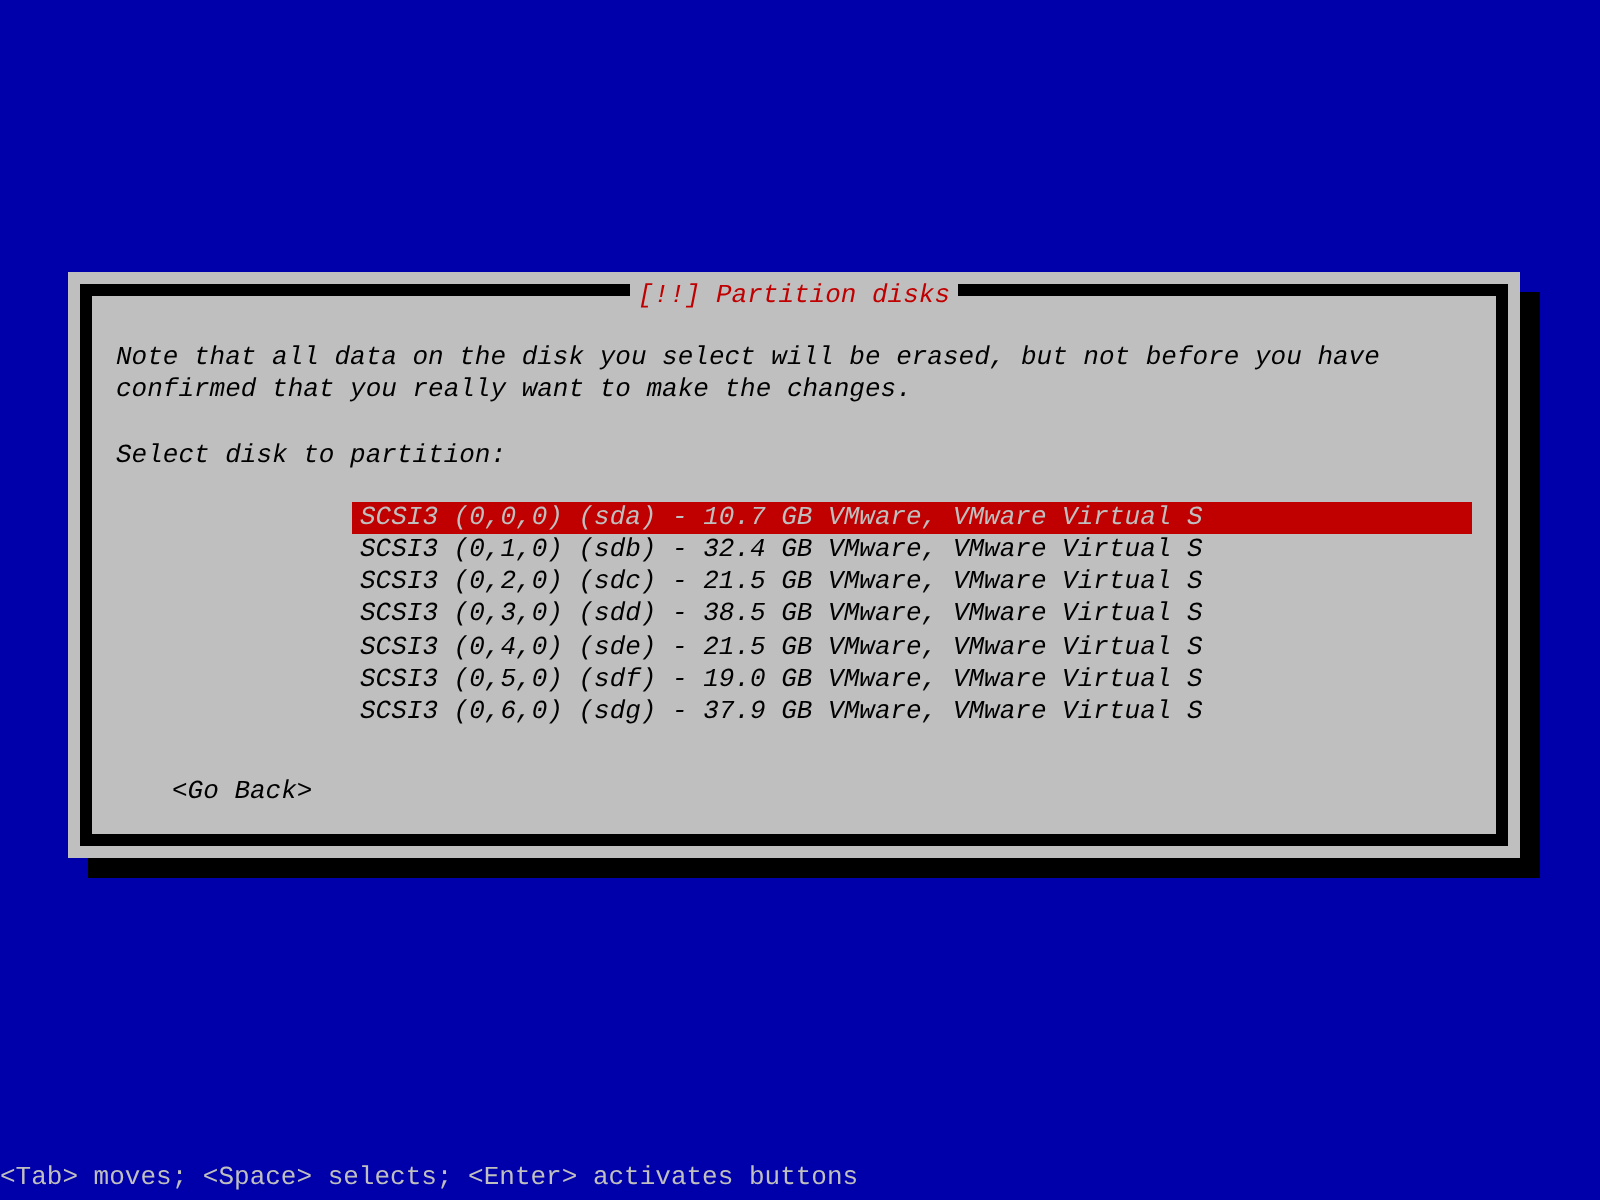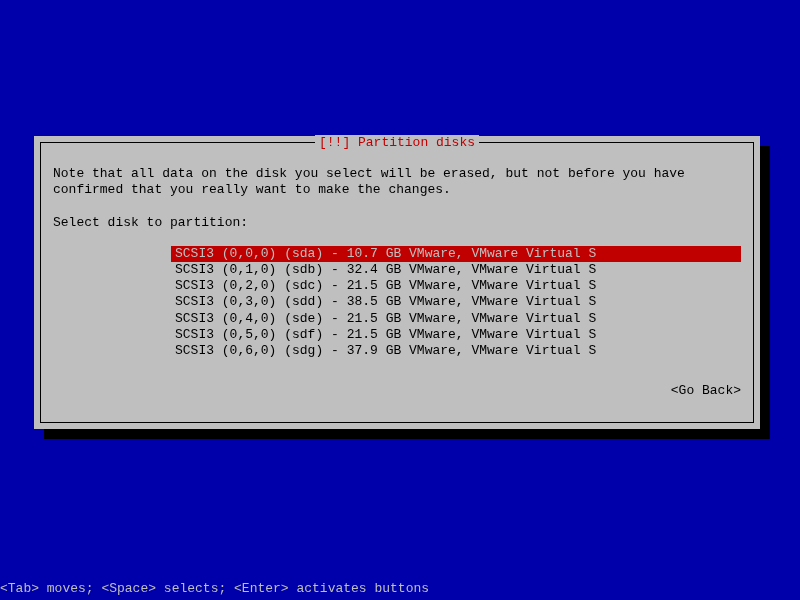--- a/index.html
+++ b/index.html
@@ -27,24 +27,25 @@
     .dialog-outer {
       position: absolute;
       left: 34px;
       top: 136px;
       width: 726px;
       height: 293px;
       background: #bfbfbf;
       padding: 6px;
     }
     .dialog-inner {
-      border: 1px solid #000000;
+      border: 6px solid #000000;
       height: 100%;
       position: relative;
       padding: 23px 12px 12px 12px;
+      font-style: italic;
     }
     .dialog-title-wrap {
       position: absolute;
       top: -8px;
       left: 0;
       right: 0;
       text-align: center;
     }
     .dialog-title {
       display: inline-block;
@@ -73,21 +74,20 @@
       line-height: 1.25;
       padding: 0 4px;
     }
     .disk-item.selected {
       background: #c00000;
       color: #bfbfbf;
     }
     .go-back {
       color: #000;
       margin-left: 28px;
-      text-align: right;
     }
     .help-bar {
       position: absolute;
       left: 0;
       bottom: 4px;
       color: #bfbfbf;
       white-space: pre;
     }
   </style>
 </head>
@@ -101,20 +101,20 @@
     </div>
     <div class="note-text"><span style="white-space: pre-line;">Note that all data on the disk you select will be erased, but not before you have
 confirmed that you really want to make the changes.</span></div>
     <div class="prompt-text">Select disk to partition:</div>
     <div class="disk-list">
       <div class="disk-item selected">SCSI3 (0,0,0) (sda) - 10.7 GB VMware, VMware Virtual S</div>
       <div class="disk-item">SCSI3 (0,1,0) (sdb) - 32.4 GB VMware, VMware Virtual S</div>
       <div class="disk-item">SCSI3 (0,2,0) (sdc) - 21.5 GB VMware, VMware Virtual S</div>
       <div class="disk-item">SCSI3 (0,3,0) (sdd) - 38.5 GB VMware, VMware Virtual S</div>
       <div class="disk-item">SCSI3 (0,4,0) (sde) - 21.5 GB VMware, VMware Virtual S</div>
-      <div class="disk-item">SCSI3 (0,5,0) (sdf) - 21.5 GB VMware, VMware Virtual S</div>
+      <div class="disk-item">SCSI3 (0,5,0) (sdf) - 19.0 GB VMware, VMware Virtual S</div>
       <div class="disk-item">SCSI3 (0,6,0) (sdg) - 37.9 GB VMware, VMware Virtual S</div>
     </div>
     <div class="go-back">&lt;Go Back&gt;</div>
   </div>
 </div>
 
 <div class="help-bar">&lt;Tab&gt; moves; &lt;Space&gt; selects; &lt;Enter&gt; activates buttons</div>
 
 </body></html>

